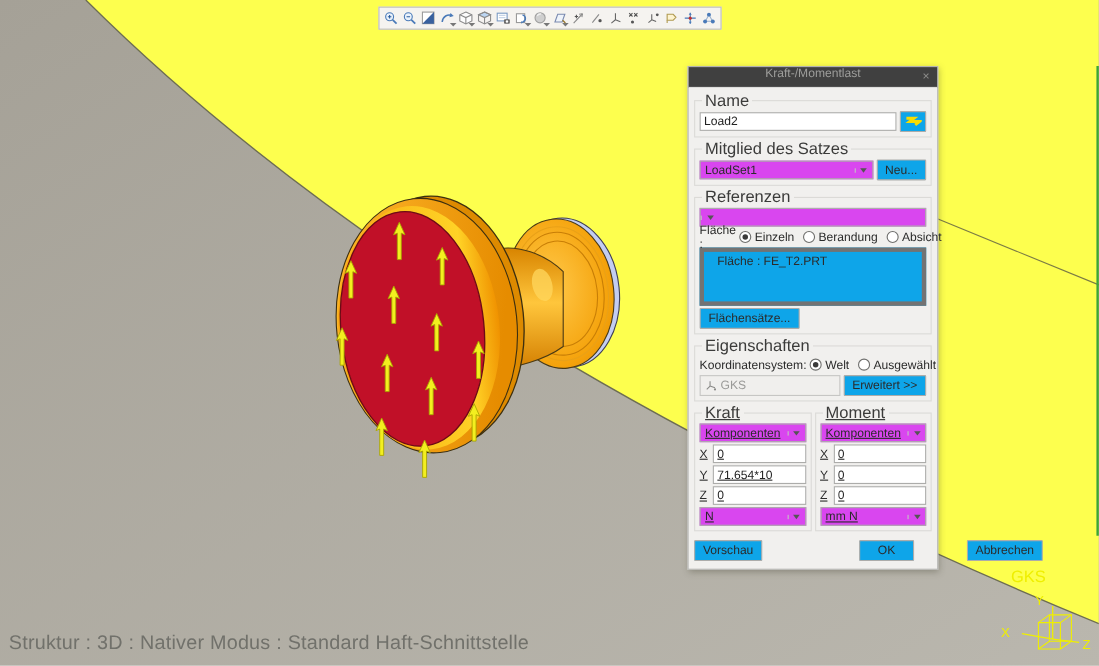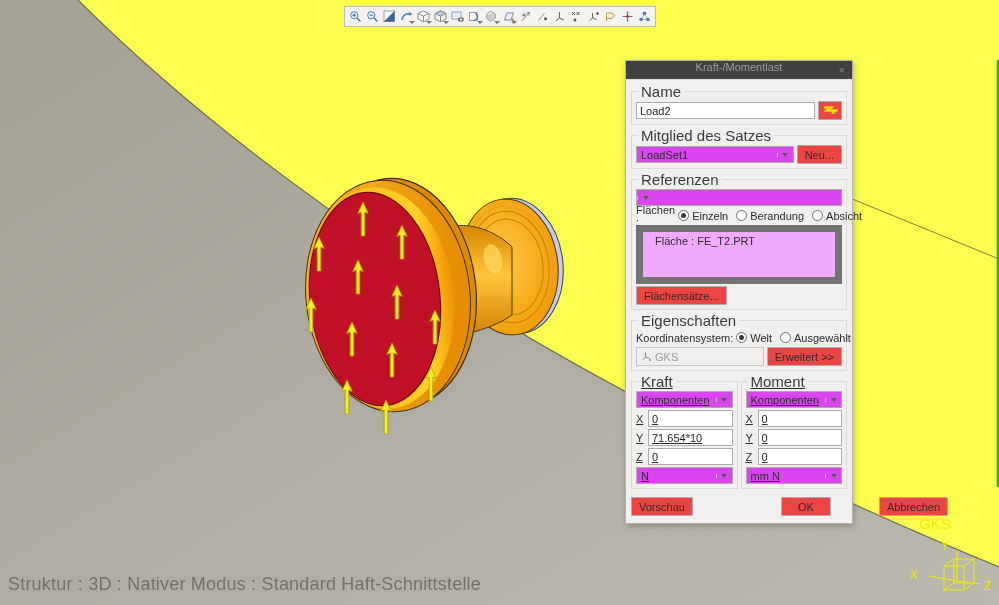--- a/index.html
+++ b/index.html
@@ -27,27 +27,27 @@
   fieldset{border:1px solid #dbdad7;margin:0 0 2px;padding:1px 4px 4px;min-inline-size:0;}
   legend{padding:0 3px;margin-left:2px;color:#3b3b3a;font-size:15px;}
   .row{display:flex;align-items:center;gap:3px;}
   .txt{height:15px;border:1px solid #acacaa;background:#fff;font:11px "Liberation Sans",sans-serif;
     padding:0 3px;box-sizing:content-box;color:#222;outline:none;min-width:0;}
   .grow{flex:1;}
   .combo{height:17px;border:1px solid #acacaa;background:#d946ef;display:flex;align-items:center;box-sizing:border-box;}
   .combo .val{flex:1;display:flex;align-items:center;padding:0 4px;white-space:nowrap;overflow:hidden;}
   .combo .arr{width:15px;border-left:1px solid #c3c3c1;display:flex;align-items:center;justify-content:center;}
   .caret{width:0;height:0;border-left:3.5px solid transparent;border-right:3.5px solid transparent;border-top:4px solid #555;}
-  .btn{height:19px;border:1px solid #acacaa;background:#ef4444;font:11px "Liberation Sans",sans-serif;
+  .btn{height:19px;border:1px solid #acacaa;background:#0ea5e9;font:11px "Liberation Sans",sans-serif;
     color:#2b2b2b;display:inline-flex;align-items:center;justify-content:center;padding:0 7px;border-radius:1px;}
   .radio{width:11px;height:11px;border:1px solid #6e6e6c;border-radius:50%;background:#fff;
     display:inline-block;position:relative;flex:none;box-sizing:border-box;}
   .radio.on::after{content:"";position:absolute;left:2px;top:2px;width:5px;height:5px;border-radius:50%;background:#3a3a3a;}
   .rlabel{margin-right:5px;white-space:nowrap;}
-  .collector{height:42px;background:#f0abfc;border:7px solid #737373;padding:3px 3px 0 12px;margin:2px 0;}
+  .collector{height:42px;background:#0ea5e9;border:4px solid #737373;padding:3px 3px 0 12px;margin:2px 0;}
   .gks-field{height:17px;border:1px solid #c6c6c4;background:#f0efed;display:flex;align-items:center;
     gap:3px;padding:0 4px;color:#9a9a98;flex:1;}
   .km{display:flex;gap:3px;align-items:stretch;text-decoration:underline;}
   .km fieldset{flex:1;margin:0;}
   .xyz{display:flex;align-items:center;gap:4px;margin-top:2px;}
   .xyz .lbl{width:8px;color:#2b2b2b;}
   .dlg-foot{display:flex;align-items:center;padding:8px 0 2px;gap:44px;}
   .spacer{flex:1;}
   .mt2{margin-top:2px;}
 
@@ -301,21 +301,21 @@
       </fieldset>
 
       <fieldset>
         <legend>Referenzen</legend>
         <div class="combo">
           <span class="arr">
               <span class="caret"></span>
             </span>
         </div>
         <div class="row mt2" style="height:15px;">
-          <span>Flächen :</span>
+          <span>Fläche :</span>
           <span class="radio on"></span>
           <span class="rlabel">Einzeln</span>
           <span class="radio"></span>
           <span class="rlabel">Berandung</span>
           <span class="radio"></span>
           <span class="rlabel">Absicht</span>
         </div>
         <div class="collector">
           <span>Fläche : FE_T2.PRT</span>
         </div>

